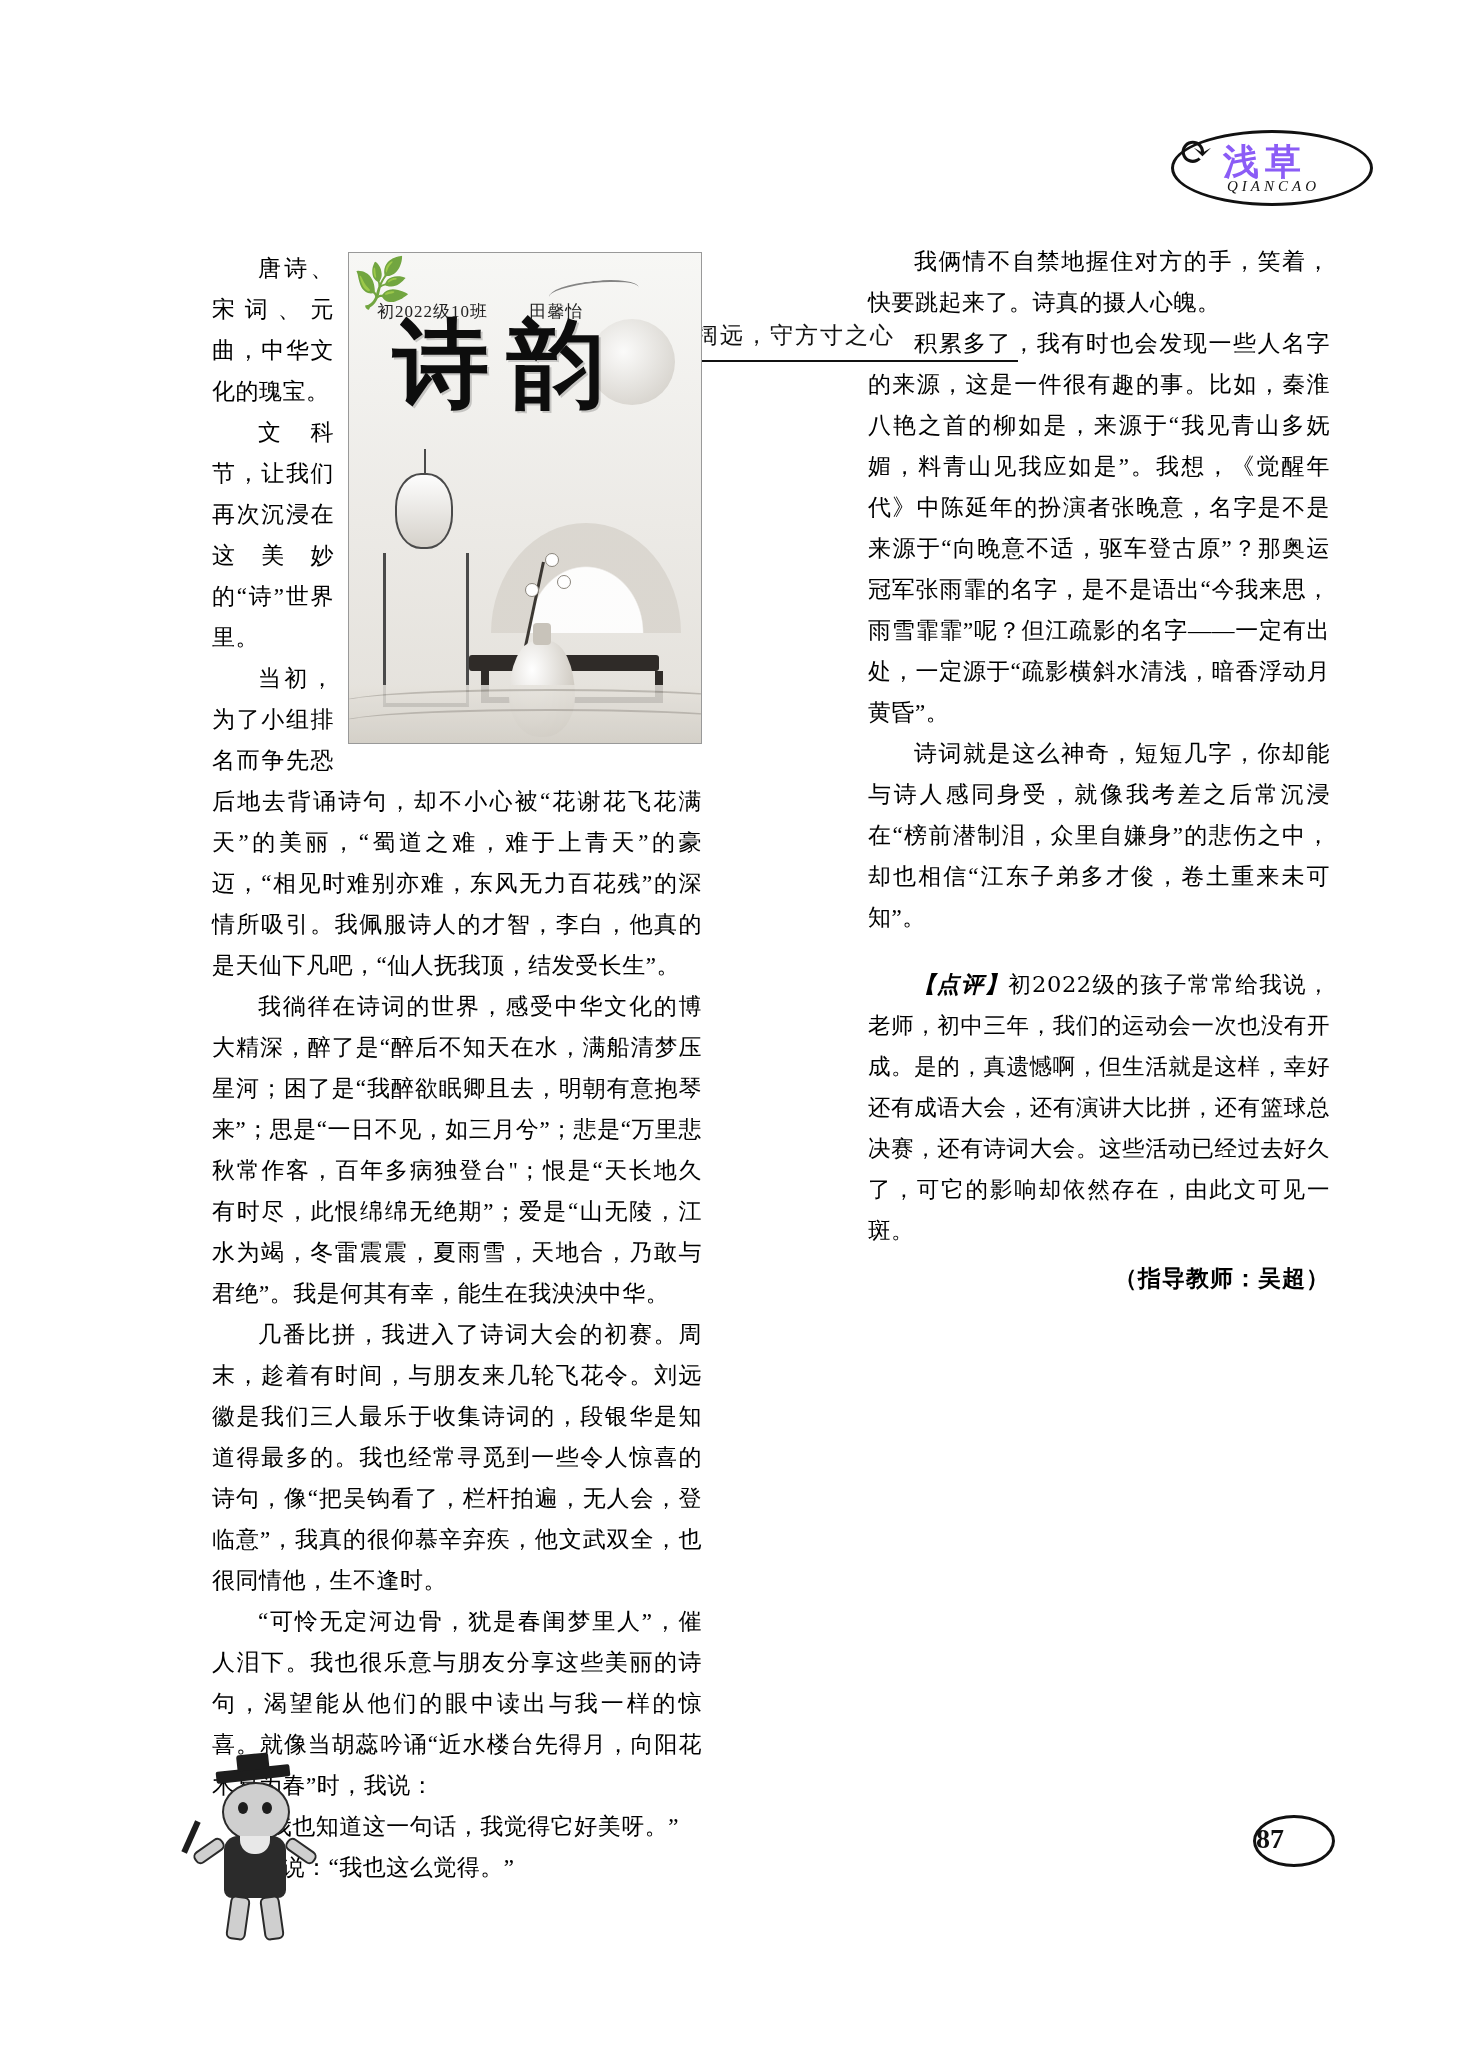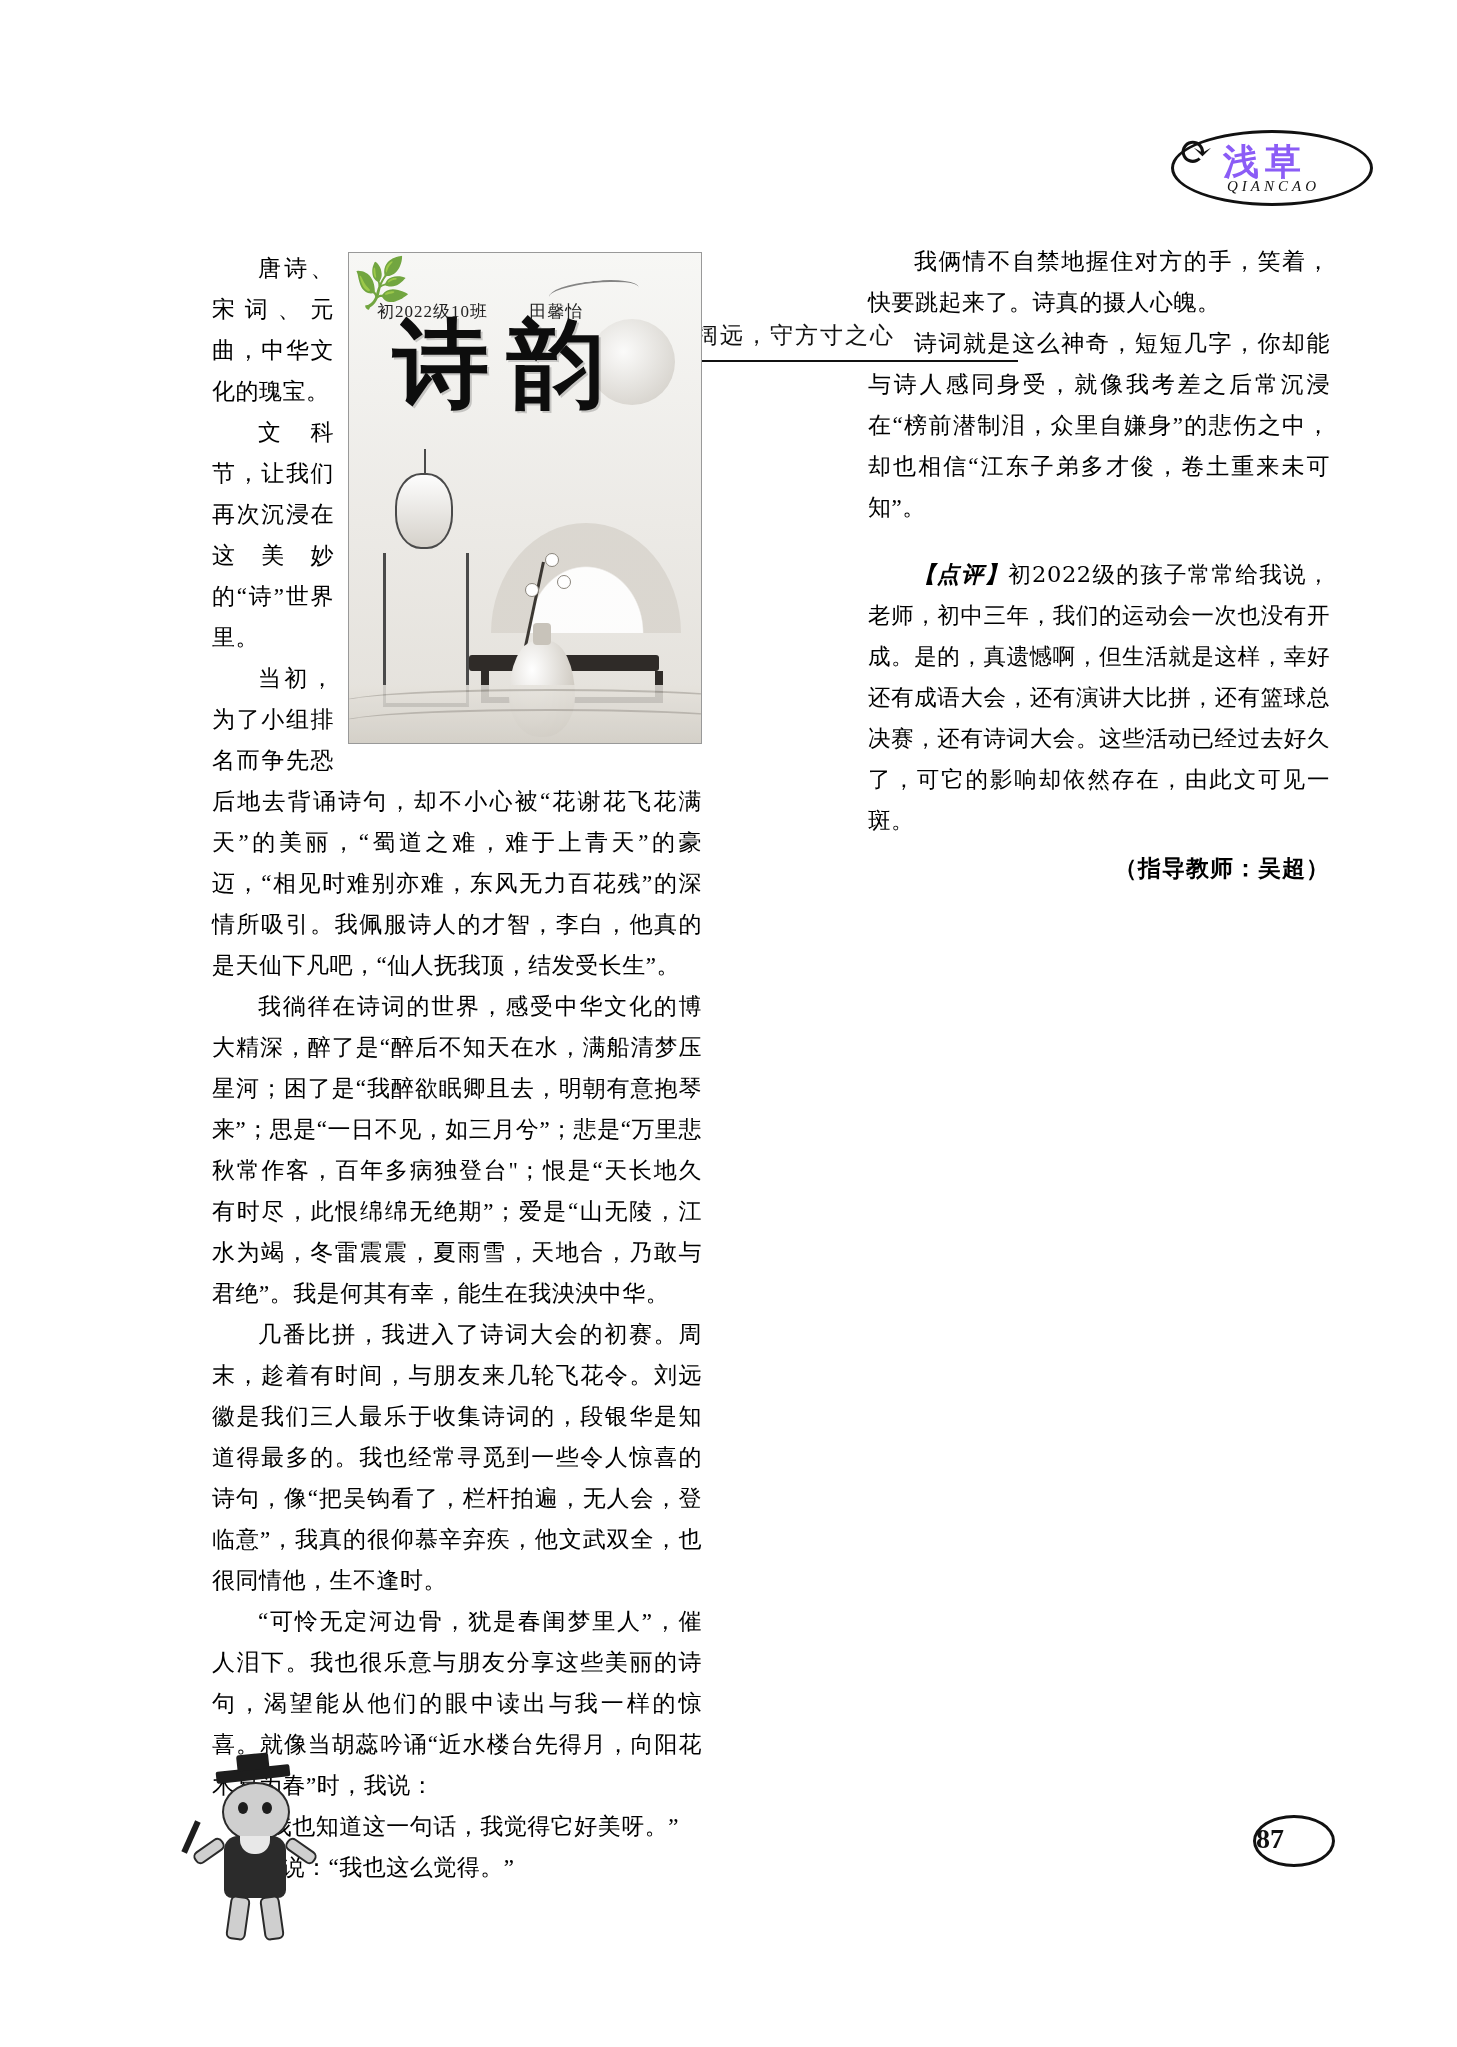--- a/index.html
+++ b/index.html
@@ -490,20 +490,21 @@
     <p>当初，为了小组排名而争先恐后地去背诵诗句，却不小心被“花谢花飞花满天”的美丽，“蜀道之难，难于上青天”的豪迈，“相见时难别亦难，东风无力百花残”的深情所吸引。我佩服诗人的才智，李白，他真的是天仙下凡吧，“仙人抚我顶，结发受长生”。</p>
     <p>我徜徉在诗词的世界，感受中华文化的博大精深，醉了是“醉后不知天在水，满船清梦压星河；困了是“我醉欲眠卿且去，明朝有意抱琴来”；思是“一日不见，如三月兮”；悲是“万里悲秋常作客，百年多病独登台"；恨是“天长地久有时尽，此恨绵绵无绝期”；爱是“山无陵，江水为竭，冬雷震震，夏雨雪，天地合，乃敢与君绝”。我是何其有幸，能生在我泱泱中华。</p>
     <p>几番比拼，我进入了诗词大会的初赛。周末，趁着有时间，与朋友来几轮飞花令。刘远徽是我们三人最乐于收集诗词的，段银华是知道得最多的。我也经常寻觅到一些令人惊喜的诗句，像“把吴钩看了，栏杆拍遍，无人会，登临意”，我真的很仰慕辛弃疾，他文武双全，也很同情他，生不逢时。</p>
     <p>“可怜无定河边骨，犹是春闺梦里人”，催人泪下。我也很乐意与朋友分享这些美丽的诗句，渴望能从他们的眼中读出与我一样的惊喜。就像当胡蕊吟诵“近水楼台先得月，向阳花木易为春”时，我说：</p>
     <p>“我也知道这一句话，我觉得它好美呀。”</p>
     <p>她说：“我也这么觉得。”</p>
   </div>
 
   <div class="col col-right">
     <p>我俩情不自禁地握住对方的手，笑着，快要跳起来了。诗真的摄人心魄。</p>
+    <p>积累多了，我有时也会发现一些人名字的来源，这是一件很有趣的事。比如，秦淮八艳之首的柳如是，来源于“我见青山多妩媚，料青山见我应如是”。我想，《觉醒年代》中陈延年的扮演者张晚意，名字是不是来源于“向晚意不适，驱车登古原”？那奥运冠军张雨霏的名字，是不是语出“今我来思，雨雪霏霏”呢？但江疏影的名字——一定有出处，一定源于“疏影横斜水清浅，暗香浮动月黄昏”。</p>
     <p>诗词就是这么神奇，短短几字，你却能与诗人感同身受，就像我考差之后常沉浸在“榜前潜制泪，众里自嫌身”的悲伤之中，却也相信“江东子弟多才俊，卷土重来未可知”。</p>
 
     <div class="commentary">
       <p><span class="lead">【点评】</span><span>初2022级的孩子常常给我说，老师，初中三年，我们的运动会一次也没有开成。是的，真遗憾啊，但生活就是这样，幸好还有成语大会，还有演讲大比拼，还有篮球总决赛，还有诗词大会。这些活动已经过去好久了，可它的影响却依然存在，由此文可见一斑。</span></p>
       <div class="teacher-line">（指导教师：吴超）</div>
     </div>
   </div>
 
   <div class="mascot">
     <div class="hat"></div>

